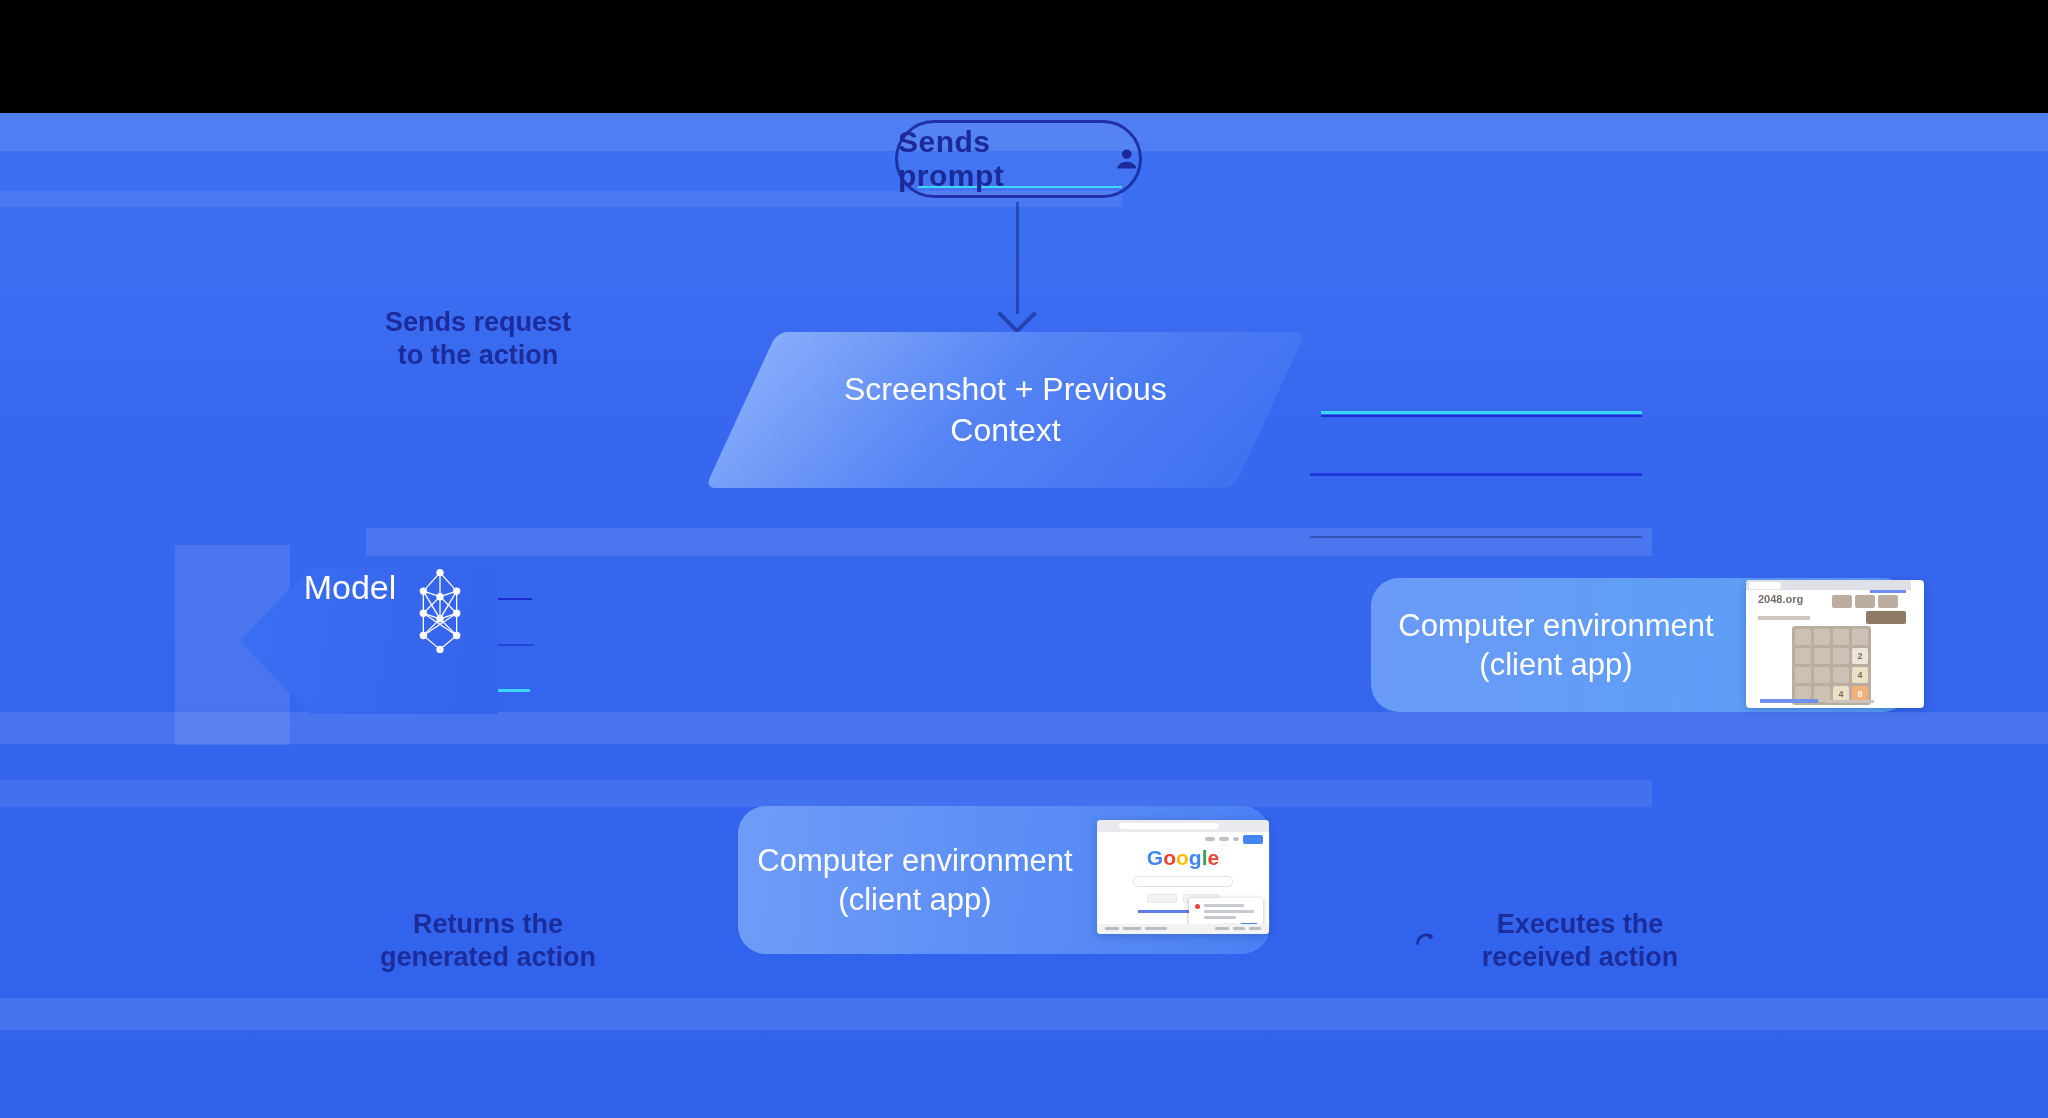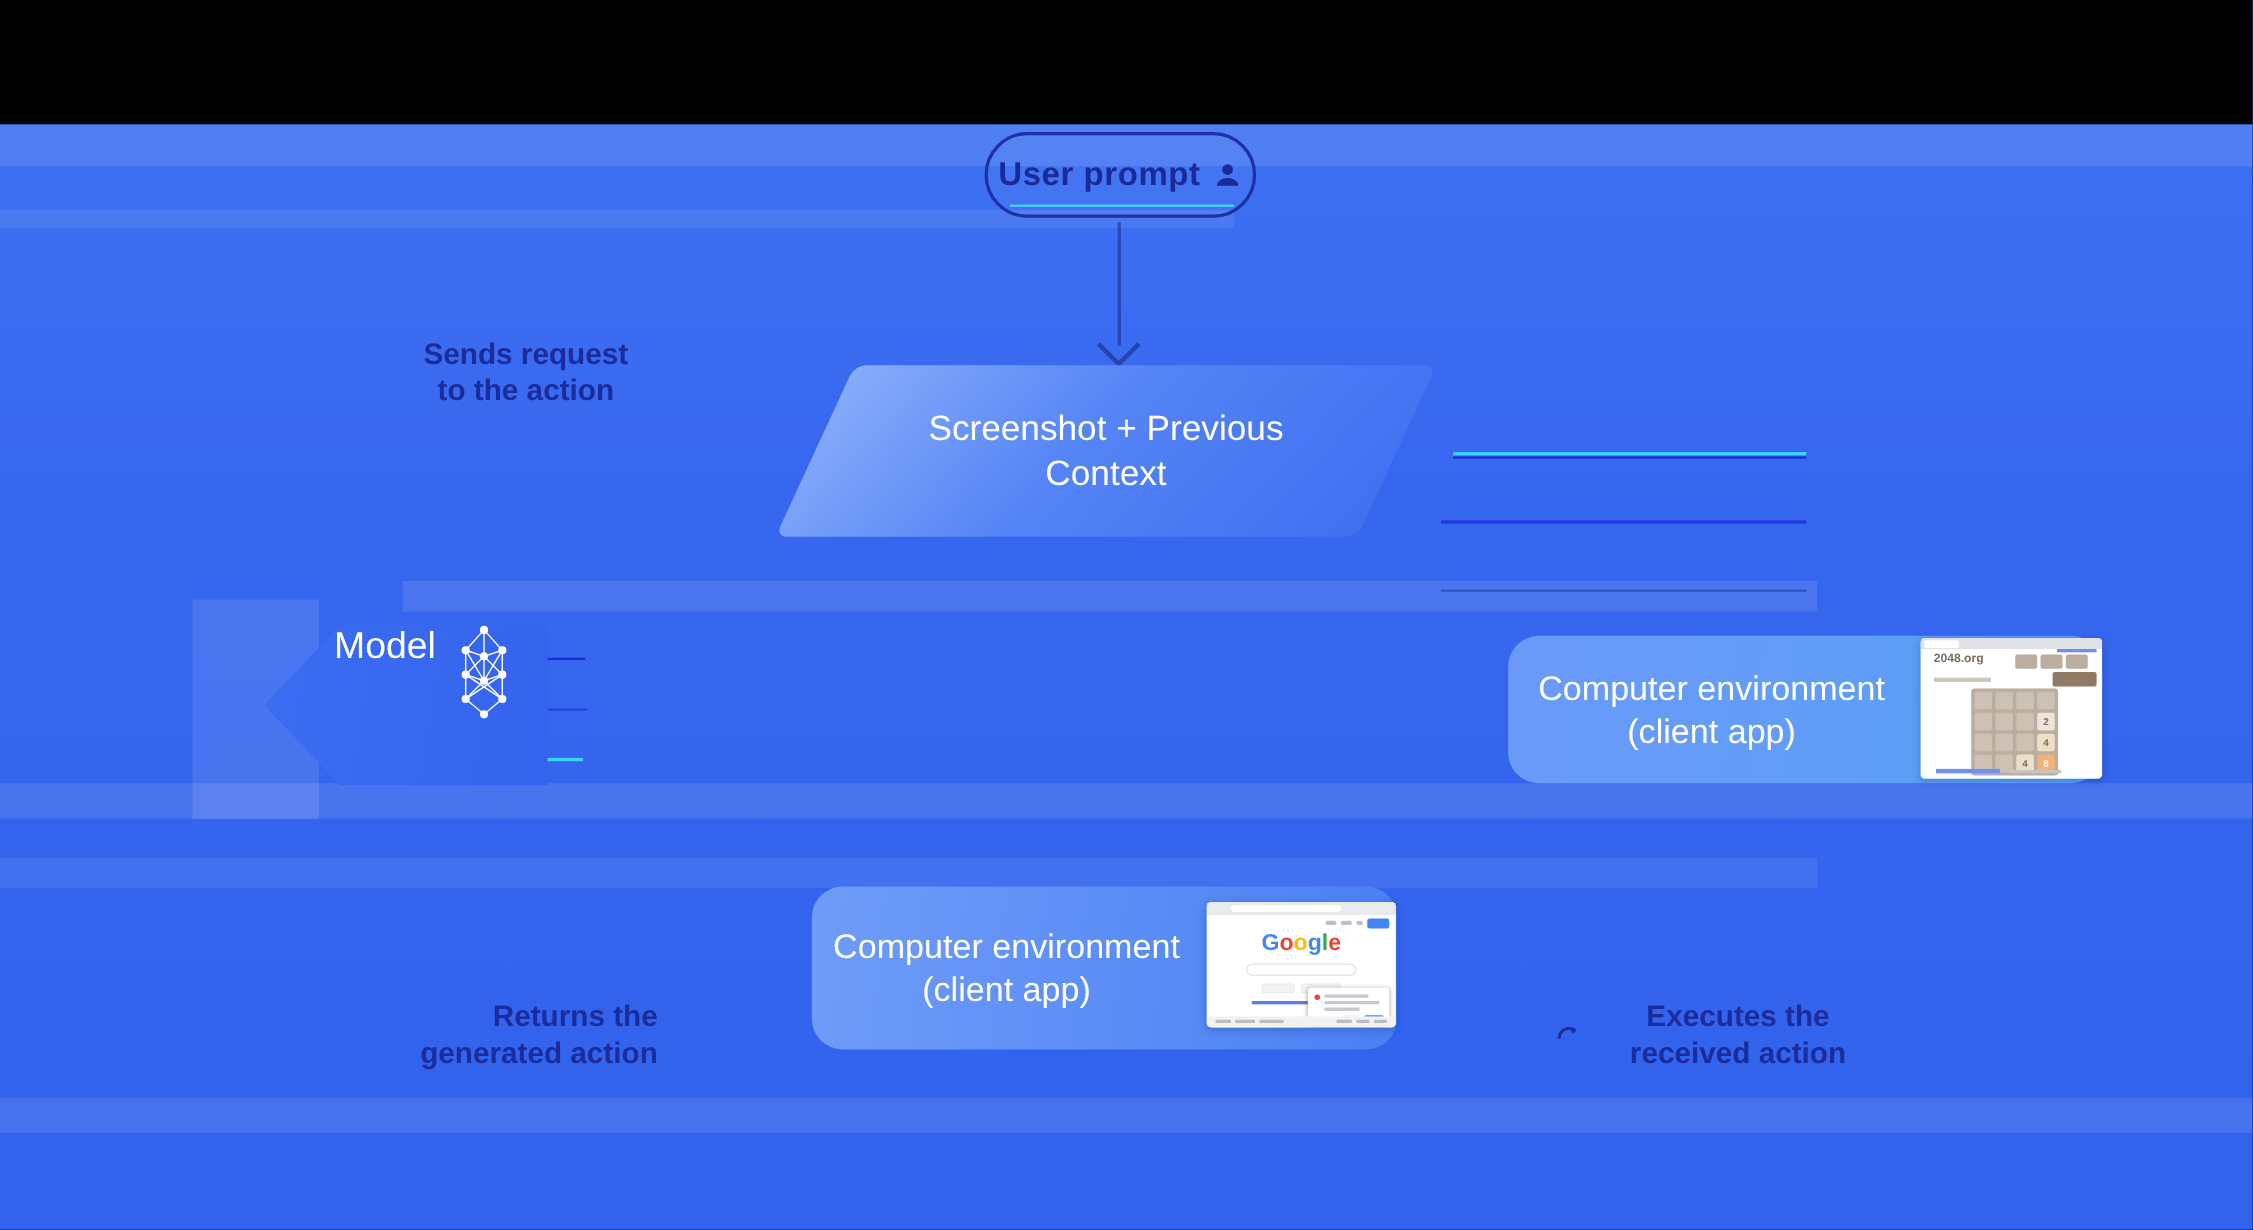--- a/index.html
+++ b/index.html
@@ -36,21 +36,21 @@
         background:linear-gradient(95deg,#6b9af8 0%,#57a0f7 100%);}
   .card-bottom{left:738px;top:806px;width:532px;height:148px;
         background:linear-gradient(95deg,#6f9cf8 0%,#4a80f4 100%);}
   .card-text{flex:1;text-align:center;color:#fff;font-size:31px;line-height:39px;font-weight:400;}
   
   .alabel{color:#1b2c9c;font-size:27px;line-height:33px;font-weight:600;text-align:center;}
   
   .streak{position:absolute;pointer-events:none;}
   
   .thumb{background:#fff;border-radius:4px;overflow:hidden;box-shadow:0 2px 8px rgba(0,30,90,.25);}
-  .t2048{left:1746px;top:580px;width:165px;height:128px;}
+  .t2048{left:1746px;top:580px;width:178px;height:128px;}
   .t2048 .chrome{position:absolute;left:0;top:0;width:165px;height:10px;background:#dfe1e6;}
   .t2048 .tab{position:absolute;left:3px;top:2px;width:32px;height:7px;background:#fff;border-radius:2px;}
   .t2048 .title{position:absolute;left:12px;top:13px;font-size:11px;font-weight:700;color:#776e65;}
   .sbox{position:absolute;top:15px;width:20px;height:13px;background:#bbada0;border-radius:2px;}
   .t2048 .bluelink{position:absolute;left:124px;top:10px;width:36px;height:3px;background:#6f8ff2;}
   .t2048 .grayline{position:absolute;left:12px;top:36px;width:52px;height:4px;background:#cfc8c0;}
   .t2048 .newgame{position:absolute;left:120px;top:31px;width:40px;height:13px;background:#8f7a66;border-radius:2px;}
   .grid2048{position:absolute;left:46px;top:46px;width:79px;height:79px;background:#bbada0;border-radius:3px;
             display:grid;grid-template-columns:repeat(4,16px);grid-template-rows:repeat(4,16px);gap:3px;padding:3px;box-sizing:border-box;}
   .cell{background:#cdc1b4;border-radius:2px;display:flex;align-items:center;justify-content:center;
@@ -94,21 +94,21 @@
   <div class="streak" style="left:1310px;top:473px;width:332px;height:3px;background:#2038e0;"></div>
   <div class="streak" style="left:1310px;top:536px;width:332px;height:2px;background:rgba(10,20,80,.35);"></div>
   <div class="streak" style="left:918px;top:186px;width:204px;height:2px;background:#39d7f7;"></div>
   <div class="streak" style="left:450px;top:598px;width:82px;height:2px;background:#1b2bd4;"></div>
   <div class="streak" style="left:452px;top:644px;width:82px;height:2px;background:rgba(27,43,212,.6);"></div>
   <div class="streak" style="left:452px;top:689px;width:78px;height:3px;background:#39d7f7;"></div>
 
   <div class="abs topbar"></div>
 
   <div class="abs pill">
-    <span class="pill-label">User prompt</span>
+    <span class="pill-label">Sends prompt</span>
     <svg width="26" height="26" viewBox="0 0 24 24">
       <circle cx="12" cy="7.5" r="4.5" fill="#1a2b99"></circle>
       <path d="M3 21 a9 6.5 0 0 1 18 0 z" fill="#1a2b99"></path>
     </svg>
   </div>
 
   <div class="abs vline"></div>
   <div class="abs chev"></div>
 
   <div class="abs para">
@@ -236,21 +236,21 @@
     <div class="fbar" style="left:48px;width:22px;"></div>
     <div class="fbar" style="left:118px;width:14px;"></div>
     <div class="fbar" style="left:136px;width:12px;"></div>
     <div class="fbar" style="left:152px;width:12px;"></div>
   </div>
 
   <div class="abs alabel" style="left:368px;top:306px;width:220px;">
     <div>Sends request</div>
     <div>to the action</div>
   </div>
-  <div class="abs alabel" style="left:378px;top:908px;width:220px;text-align:right;">
+  <div class="abs alabel" style="left:378px;top:908px;width:220px;">
     <div>Returns the</div>
     <div>generated action</div>
   </div>
   <div class="abs alabel" style="left:1470px;top:908px;width:220px;">
     <div>Executes the</div>
     <div>received action</div>
   </div>
   <svg class="abs" style="left:1412px;top:926px;" width="26" height="26" viewBox="0 0 24 24">
     <path d="M5 17 C5 9 13 6 19 10" stroke="#1b2c9c" stroke-width="2.4" fill="none"></path>
     <path d="M19 10 l-5 -1 l3 4 z" fill="#1b2c9c"></path>

